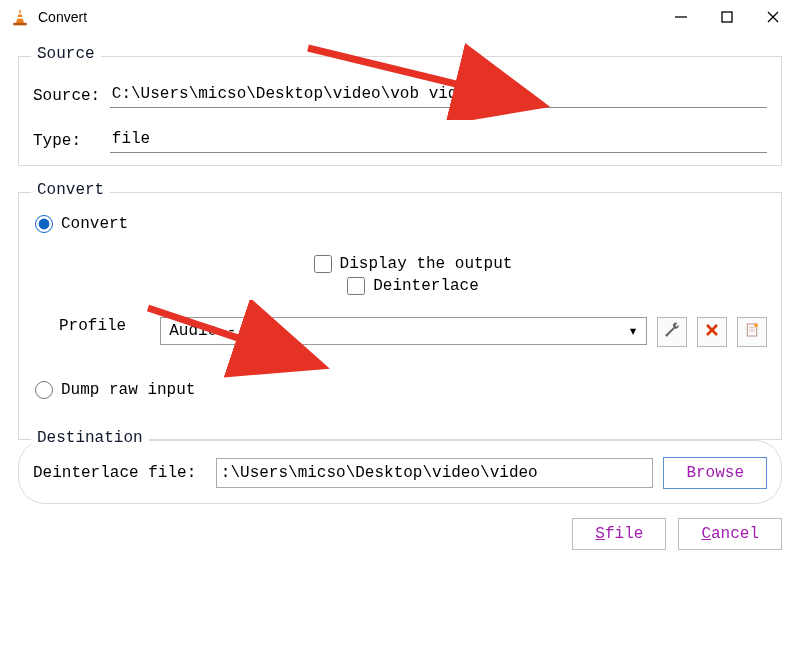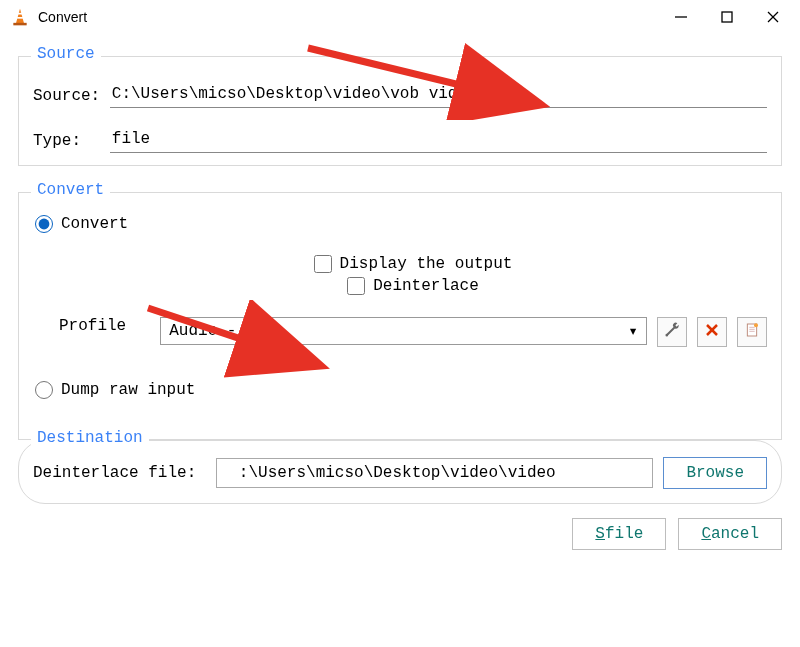--- a/index.html
+++ b/index.html
@@ -34,21 +34,21 @@
       padding: 16px 14px 14px 14px;
     }
     .panel.source { margin-top: 22px; padding-top: 26px; padding-bottom: 12px; }
     .panel.settings { margin-top: 26px; padding-bottom: 30px; }
     .panel.destination { margin-top: 0; padding-bottom: 14px; border-radius: 27px; }
     .legend {
       position: absolute;
       top: -12px; left: 12px;
       background: #fff;
       padding: 0 6px;
-      color: #3b82f6;
+      color: #0f172a;
     }
     
     .row { display:flex; align-items:center; margin-bottom: 10px; }
     .row:last-child { margin-bottom: 0; }
     .label { white-space: pre; }
     .underline-field {
       flex: 1;
       border: none;
       border-bottom: 1px solid #888;
       font-family: inherit; font-size: inherit;
@@ -79,30 +79,30 @@
       border: 1px solid #b5b5b5;
       background: #fafafa;
       display:flex; align-items:center; justify-content:center;
     }
     
     .dest-input {
       flex: 1;
       height: 30px;
       border: 1px solid #aaa;
       font-family: inherit; font-size: inherit;
-      padding: 0 22px;
+      padding: 0 4px;
       background: #fff;
     }
     .browse-btn, .footer-btn {
       height: 32px;
       padding: 0 22px;
       border: 1px solid #5a8ed0;
       background: #fff;
       font-family: inherit; font-size: inherit;
-      color: #0f766e;
+      color: #a21caf;
       display:inline-flex; align-items:center; justify-content:center;
     }
     .footer-btn { border: 1px solid #bdbdbd; }
     .footer {
       display:flex; justify-content:flex-end; gap: 12px;
       padding: 14px 18px 0 0;
     }
     .underline-letter { text-decoration: underline; }
     
     .arrow { position:absolute; pointer-events:none; }

